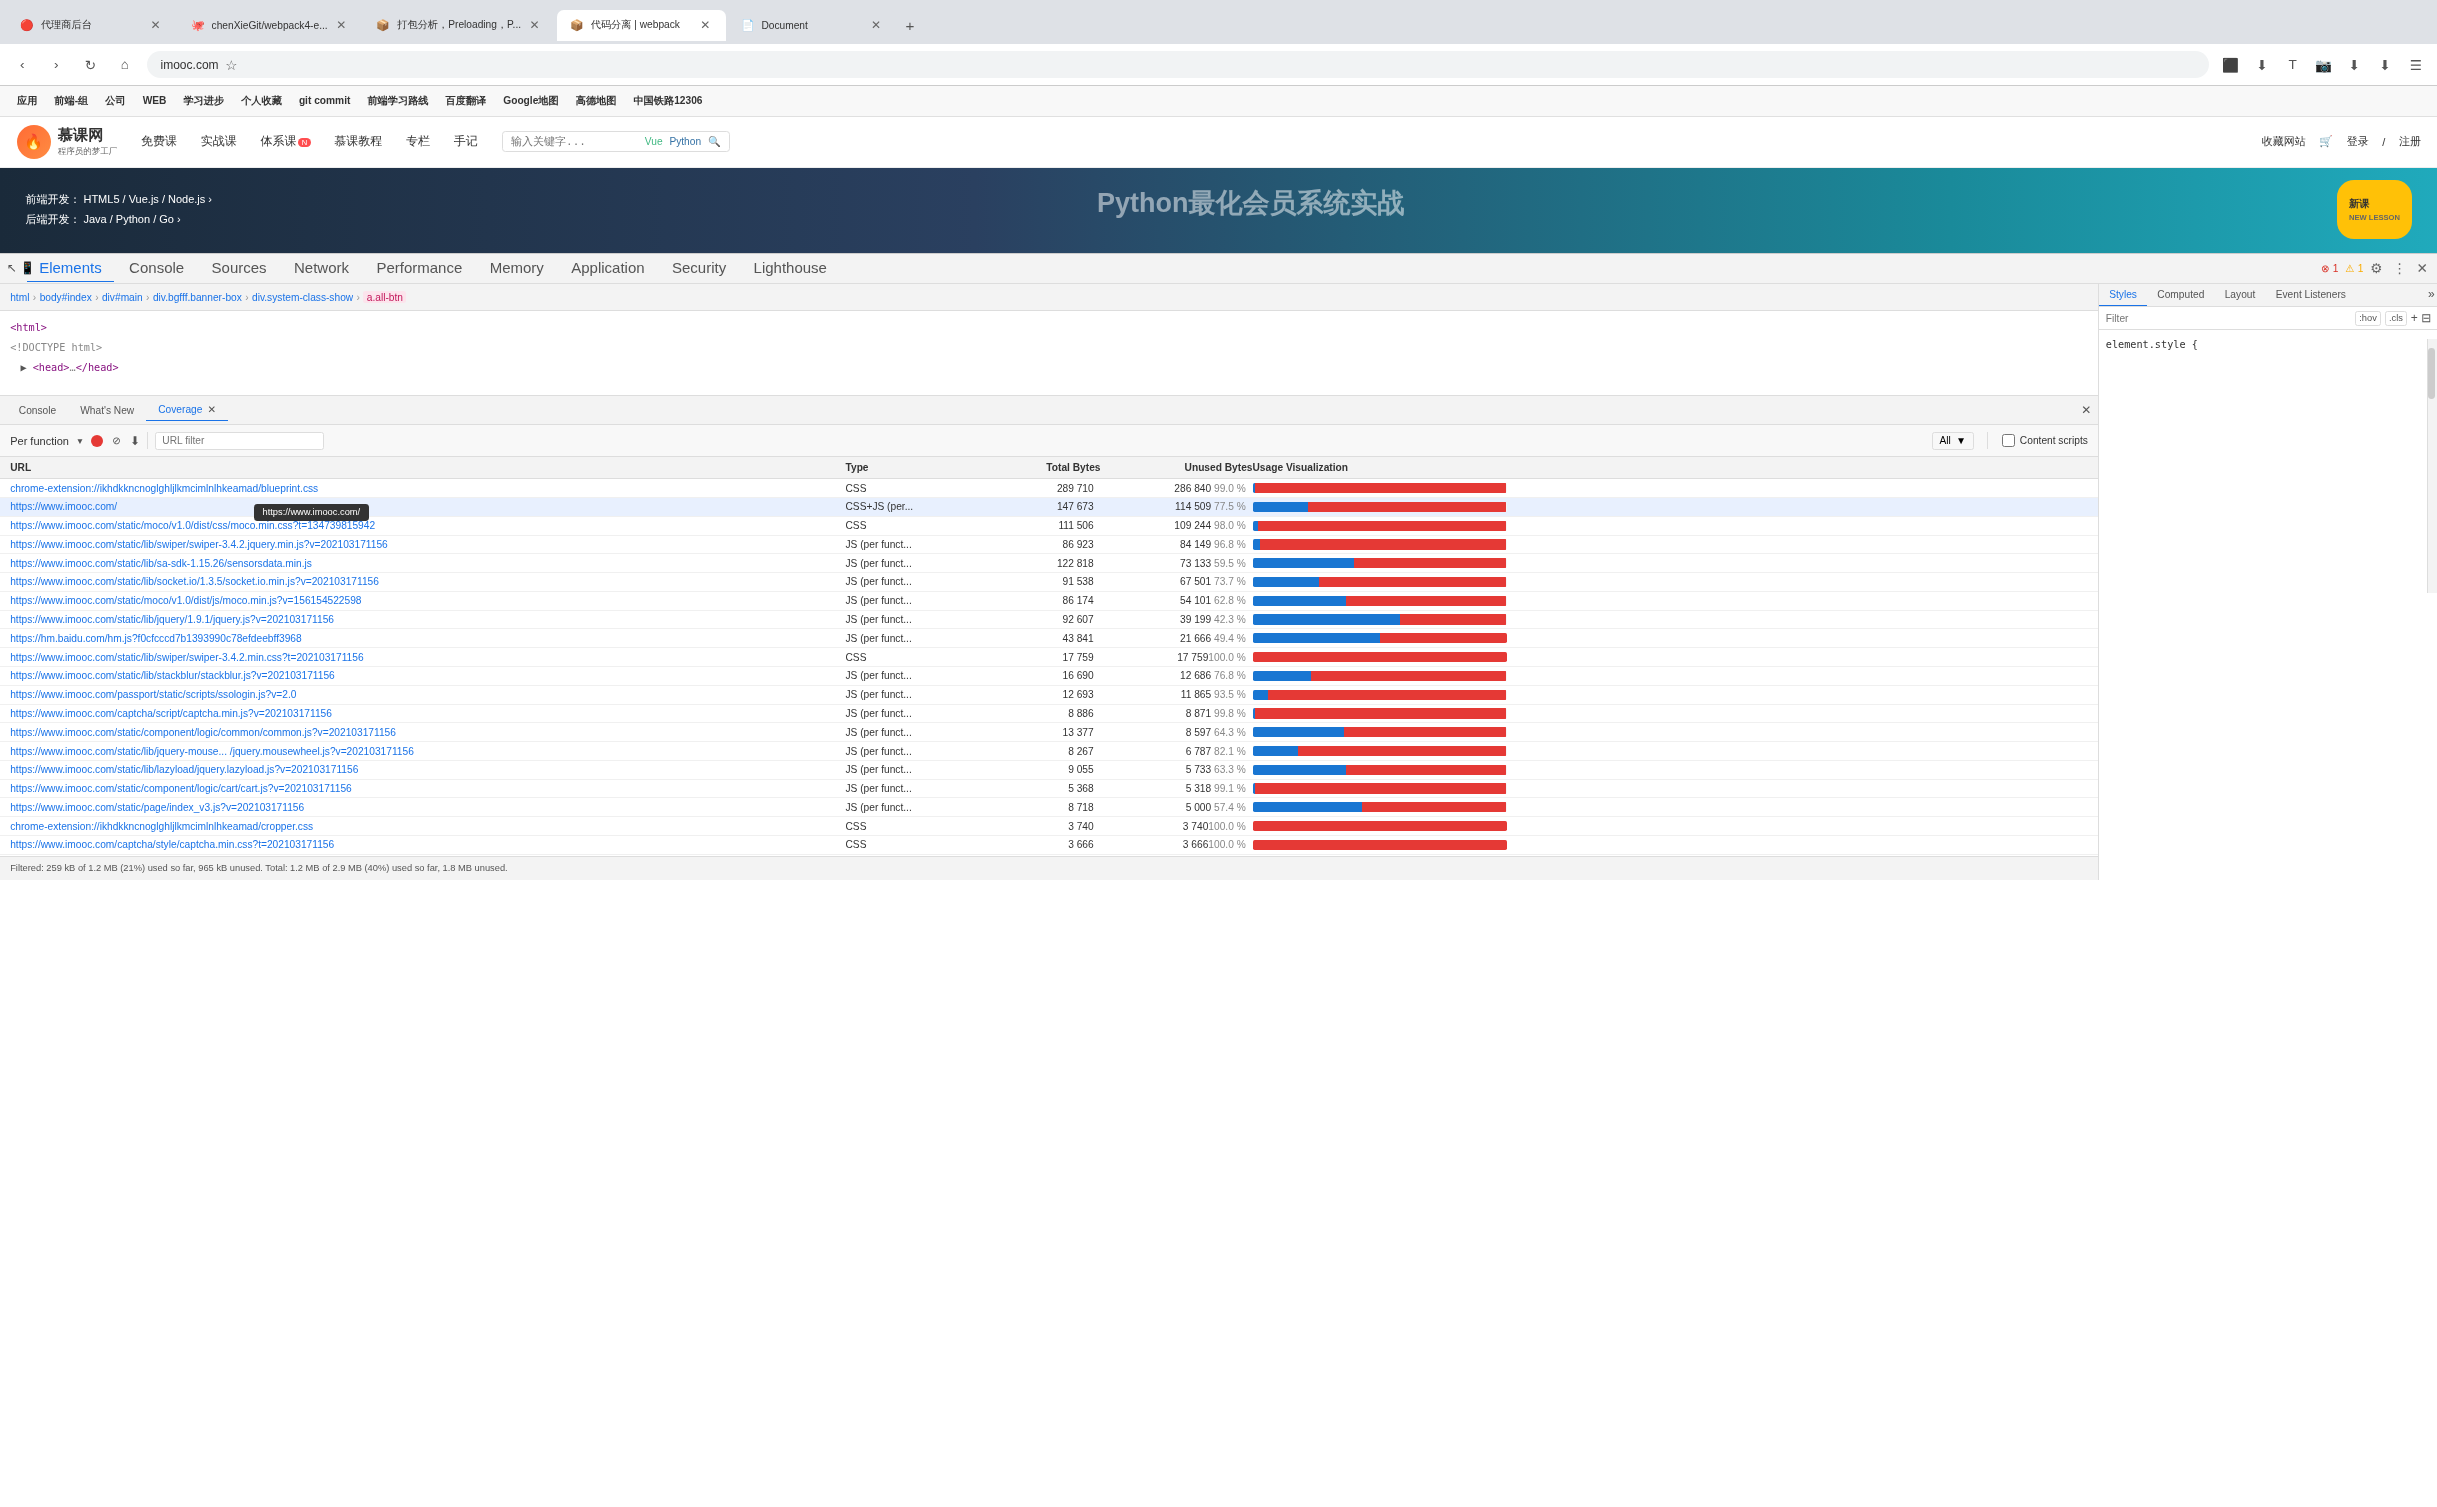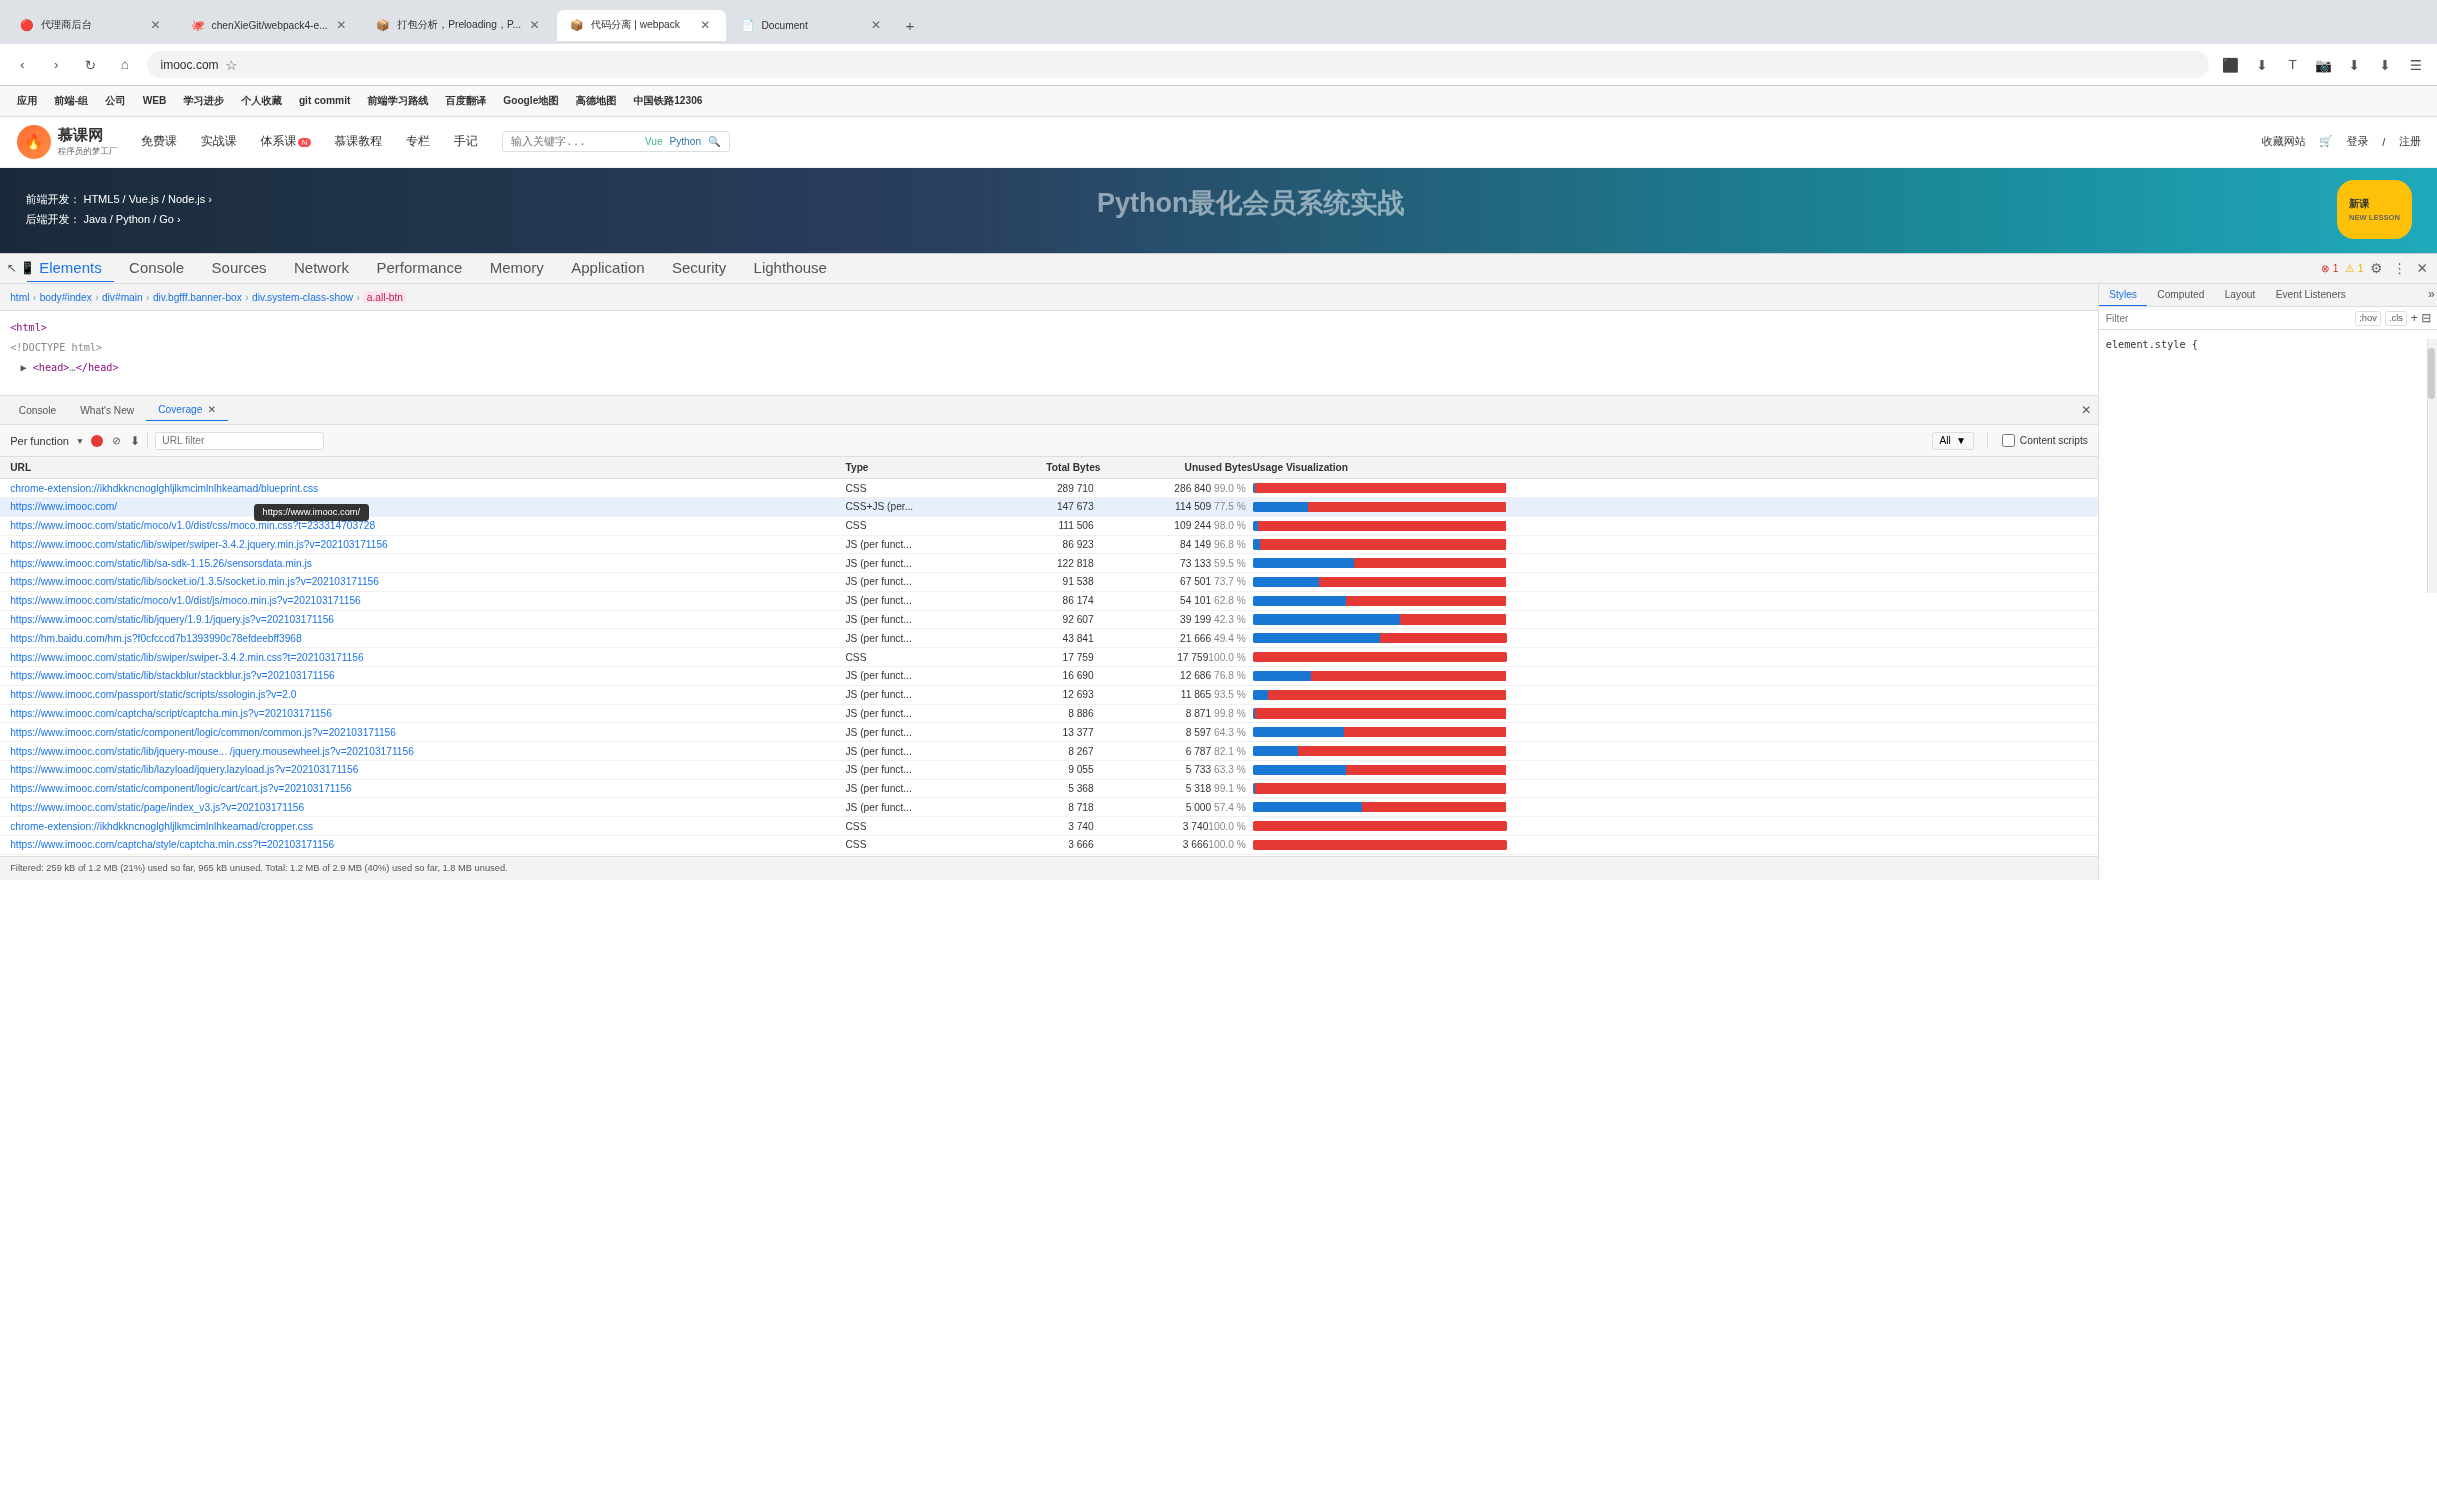--- a/index.html
+++ b/index.html
@@ -376,21 +376,21 @@
                 <div class="usage-bar-container" style="width:254px;">
                   <div class="usage-bar-used" style="width:22%;background:#1976d2;"></div>
                   <div class="usage-bar-unused" style="width:78%;background:#e53935;"></div>
                 </div>
               </div>
             </div>
 
             <div style="position:absolute;top:47px;left:254px;background:#333;color:white;padding:3.4px 8.5px;border-radius:3.4px;font-size:9.3px;z-index:100;white-space:nowrap;">https://www.imooc.com/</div>
 
             <div class="table-row">
-              <div class="url-cell">https://www.imooc.com/static/moco/v1.0/dist/css/moco.min.css?t=233314703728</div>
+              <div class="url-cell">https://www.imooc.com/static/moco/v1.0/dist/css/moco.min.css?t=134739815942</div>
               <div class="type-cell">CSS</div>
               <div class="bytes-cell">111 506</div>
               <div class="unused-cell">109 244 <span style="color:#888;">98.0 %</span></div>
               <div class="usage-cell">
                 <div class="usage-bar-container" style="width:254px;">
                   <div class="usage-bar-used" style="width:2%;background:#1976d2;"></div>
                   <div class="usage-bar-unused" style="width:98%;background:#e53935;"></div>
                 </div>
               </div>
             </div>
@@ -428,21 +428,21 @@
               <div class="unused-cell">67 501 <span style="color:#888;">73.7 %</span></div>
               <div class="usage-cell">
                 <div class="usage-bar-container" style="width:254px;">
                   <div class="usage-bar-used" style="width:26%;background:#1976d2;"></div>
                   <div class="usage-bar-unused" style="width:74%;background:#e53935;"></div>
                 </div>
               </div>
             </div>
 
             <div class="table-row">
-              <div class="url-cell">https://www.imooc.com/static/moco/v1.0/dist/js/moco.min.js?v=202103171156</div>
+              <div class="url-cell">https://www.imooc.com/static/moco/v1.0/dist/js/moco.min.js?v=156154522598</div>
               <div class="type-cell">JS (per funct...</div>
               <div class="bytes-cell">86 174</div>
               <div class="unused-cell">54 101 <span style="color:#888;">62.8 %</span></div>
               <div class="usage-cell">
                 <div class="usage-bar-container" style="width:254px;">
                   <div class="usage-bar-used" style="width:37%;background:#1976d2;"></div>
                   <div class="usage-bar-unused" style="width:63%;background:#e53935;"></div>
                 </div>
               </div>
             </div>

